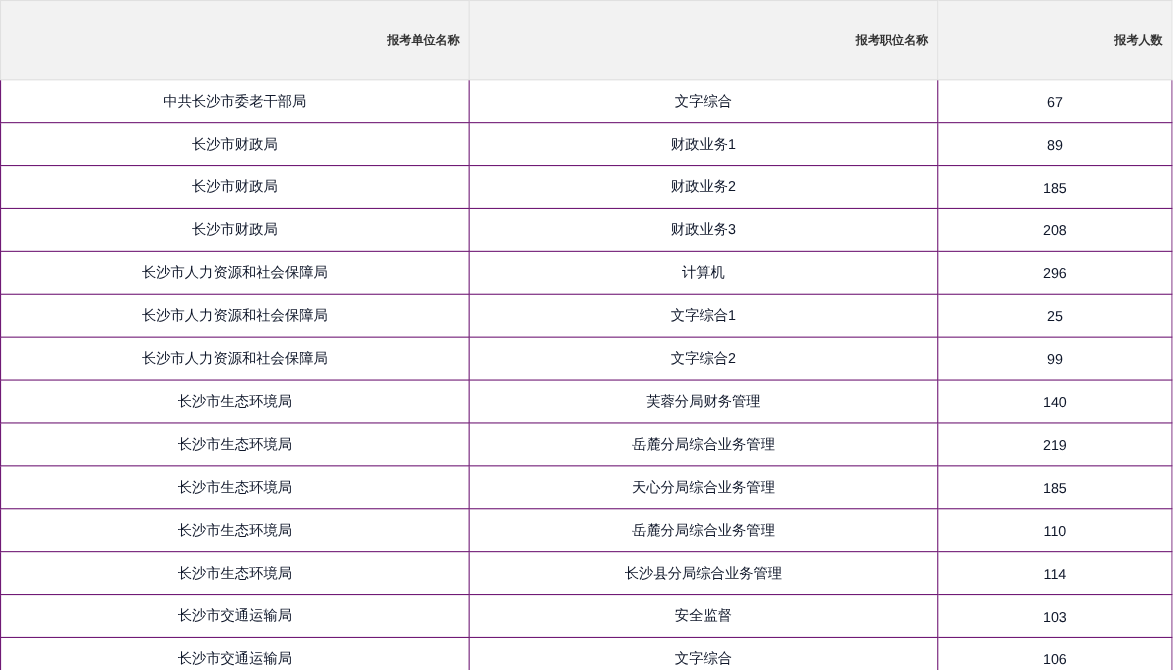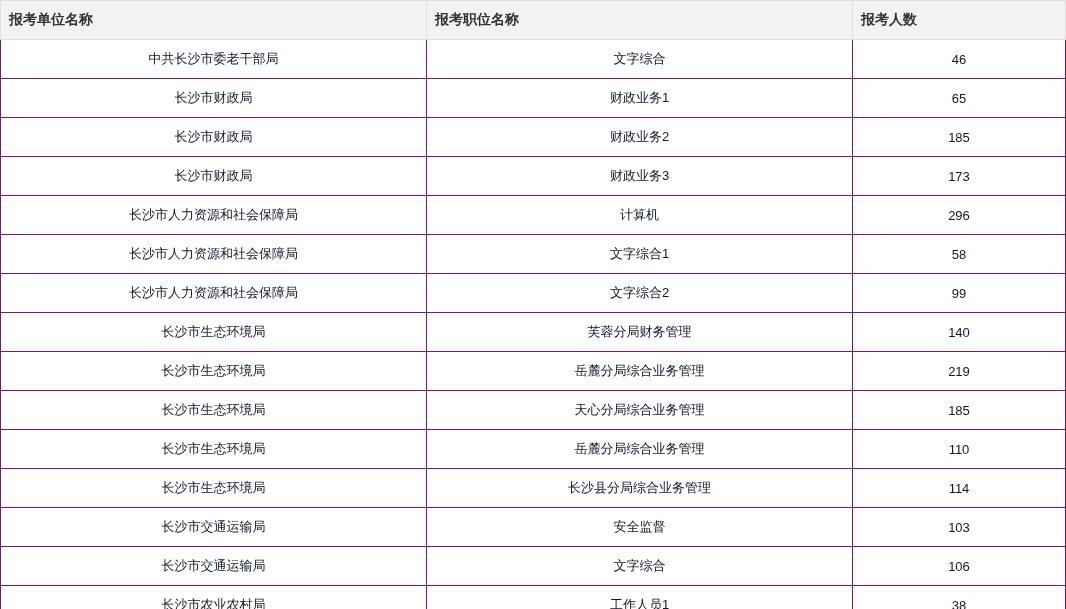--- a/index.html
+++ b/index.html
@@ -18,26 +18,26 @@
     }
     table {
       width: 100%;
       border-collapse: collapse;
       table-layout: fixed;
     }
     thead tr {
       background: #f2f2f2;
     }
     thead th {
-      padding: 10px 8px;
-      text-align: left;
+      padding: 28px 8px;
+      text-align: right;
       font-weight: bold;
       color: #333333;
       border: 1px solid #e0e0e0;
-      font-size: 14px;
+      font-size: 11px;
     }
     tbody td {
       padding: 10px 8px;
       text-align: center;
       border: 1px solid #701a75;
       color: #0f172a;
     }
     .col-unit {
       width: 40%;
     }
@@ -62,46 +62,46 @@
       <tr>
         <th>报考单位名称</th>
         <th>报考职位名称</th>
         <th>报考人数</th>
       </tr>
     </thead>
     <tbody id="table-body">
     <tr>
           <td>中共长沙市委老干部局</td>
           <td>文字综合</td>
-          <td>46</td>
+          <td>67</td>
         </tr>
         <tr>
           <td>长沙市财政局</td>
           <td>财政业务1</td>
-          <td>65</td>
+          <td>89</td>
         </tr>
         <tr>
           <td>长沙市财政局</td>
           <td>财政业务2</td>
           <td>185</td>
         </tr>
         <tr>
           <td>长沙市财政局</td>
           <td>财政业务3</td>
-          <td>173</td>
+          <td>208</td>
         </tr>
         <tr>
           <td>长沙市人力资源和社会保障局</td>
           <td>计算机</td>
           <td>296</td>
         </tr>
         <tr>
           <td>长沙市人力资源和社会保障局</td>
           <td>文字综合1</td>
-          <td>58</td>
+          <td>25</td>
         </tr>
         <tr>
           <td>长沙市人力资源和社会保障局</td>
           <td>文字综合2</td>
           <td>99</td>
         </tr>
         <tr>
           <td>长沙市生态环境局</td>
           <td>芙蓉分局财务管理</td>
           <td>140</td>

